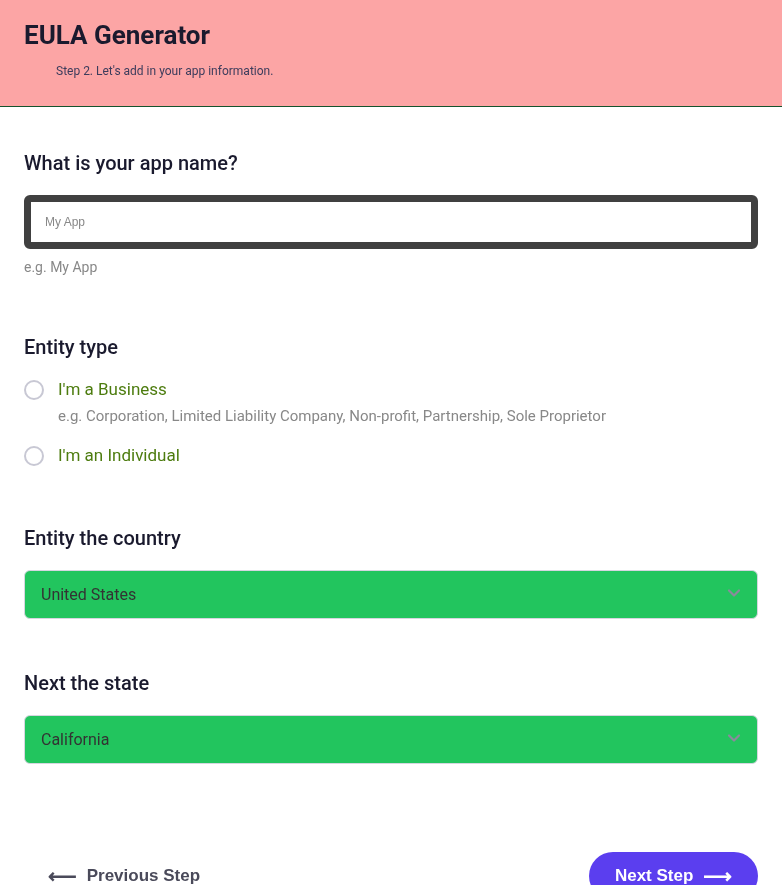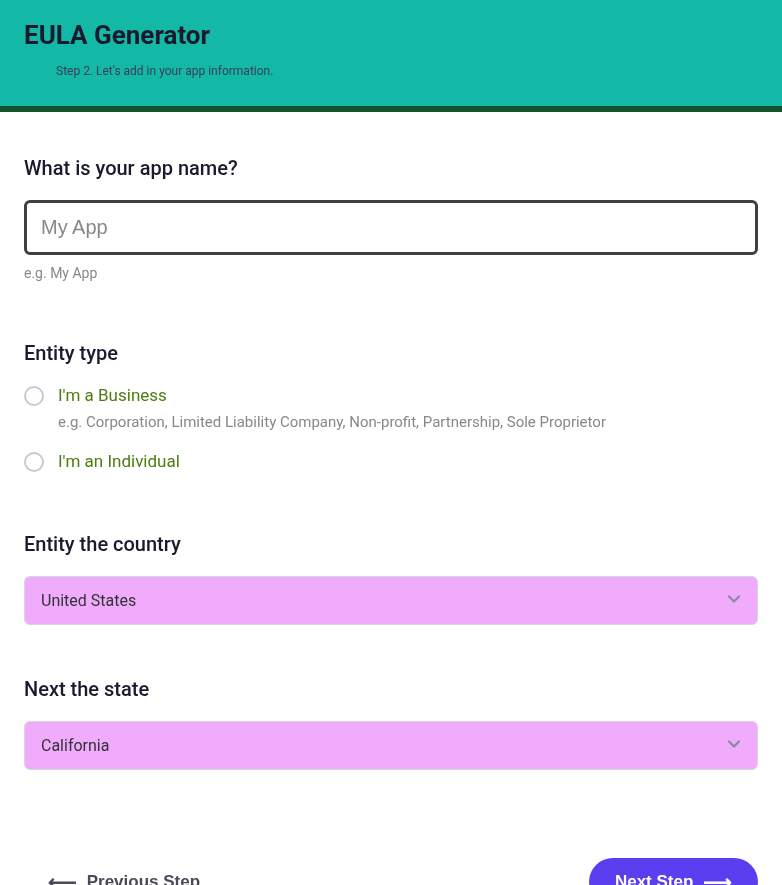--- a/index.html
+++ b/index.html
@@ -7,23 +7,23 @@
       padding: 0;
       box-sizing: border-box;
     }
     body {
       font-family: -apple-system, BlinkMacSystemFont, "Segoe UI", Roboto, Arial, sans-serif;
       background: #fff;
       width: 782px;
       color: #212529;
     }
     .header {
-      background: #14b8a6;
+      background: #fca5a5;
       padding: 20px 24px 28px 24px;
-      border-bottom: 6px solid #14532d;
+      border-bottom: 1px solid #14532d;
     }
     .title {
       font-size: 26px;
       font-weight: 700;
       color: #1a1a2e;
       margin-bottom: 14px;
     }
     .subtitle {
       font-size: 12px;
       color: #3c3c5c;
@@ -39,23 +39,23 @@
     .form-label {
       font-size: 20px;
       font-weight: 500;
       color: #1a1a2e;
       margin-bottom: 20px;
       display: block;
     }
     .text-input {
       width: 100%;
       padding: 13px 14px;
-      border: 3px solid #404040;
+      border: 7px solid #404040;
       border-radius: 6px;
-      font-size: 20px;
+      font-size: 12px;
       color: #333;
       outline: none;
     }
     .text-input::placeholder {
       color: #888;
     }
     .hint {
       font-size: 14px;
       color: #888;
       margin-top: 10px;
@@ -94,21 +94,21 @@
       position: relative;
       width: 100%;
     }
     .select-box {
       width: 100%;
       padding: 14px 44px 14px 16px;
       border: 1px solid #d6d6e0;
       border-radius: 6px;
       font-size: 16px;
       color: #333;
-      background: #f0abfc;
+      background: #22c55e;
       cursor: pointer;
       text-align: left;
     }
     .select-chevron {
       position: absolute;
       right: 16px;
       top: 50%;
       transform: translateY(-50%);
       pointer-events: none;
       color: #8a8a9c;

